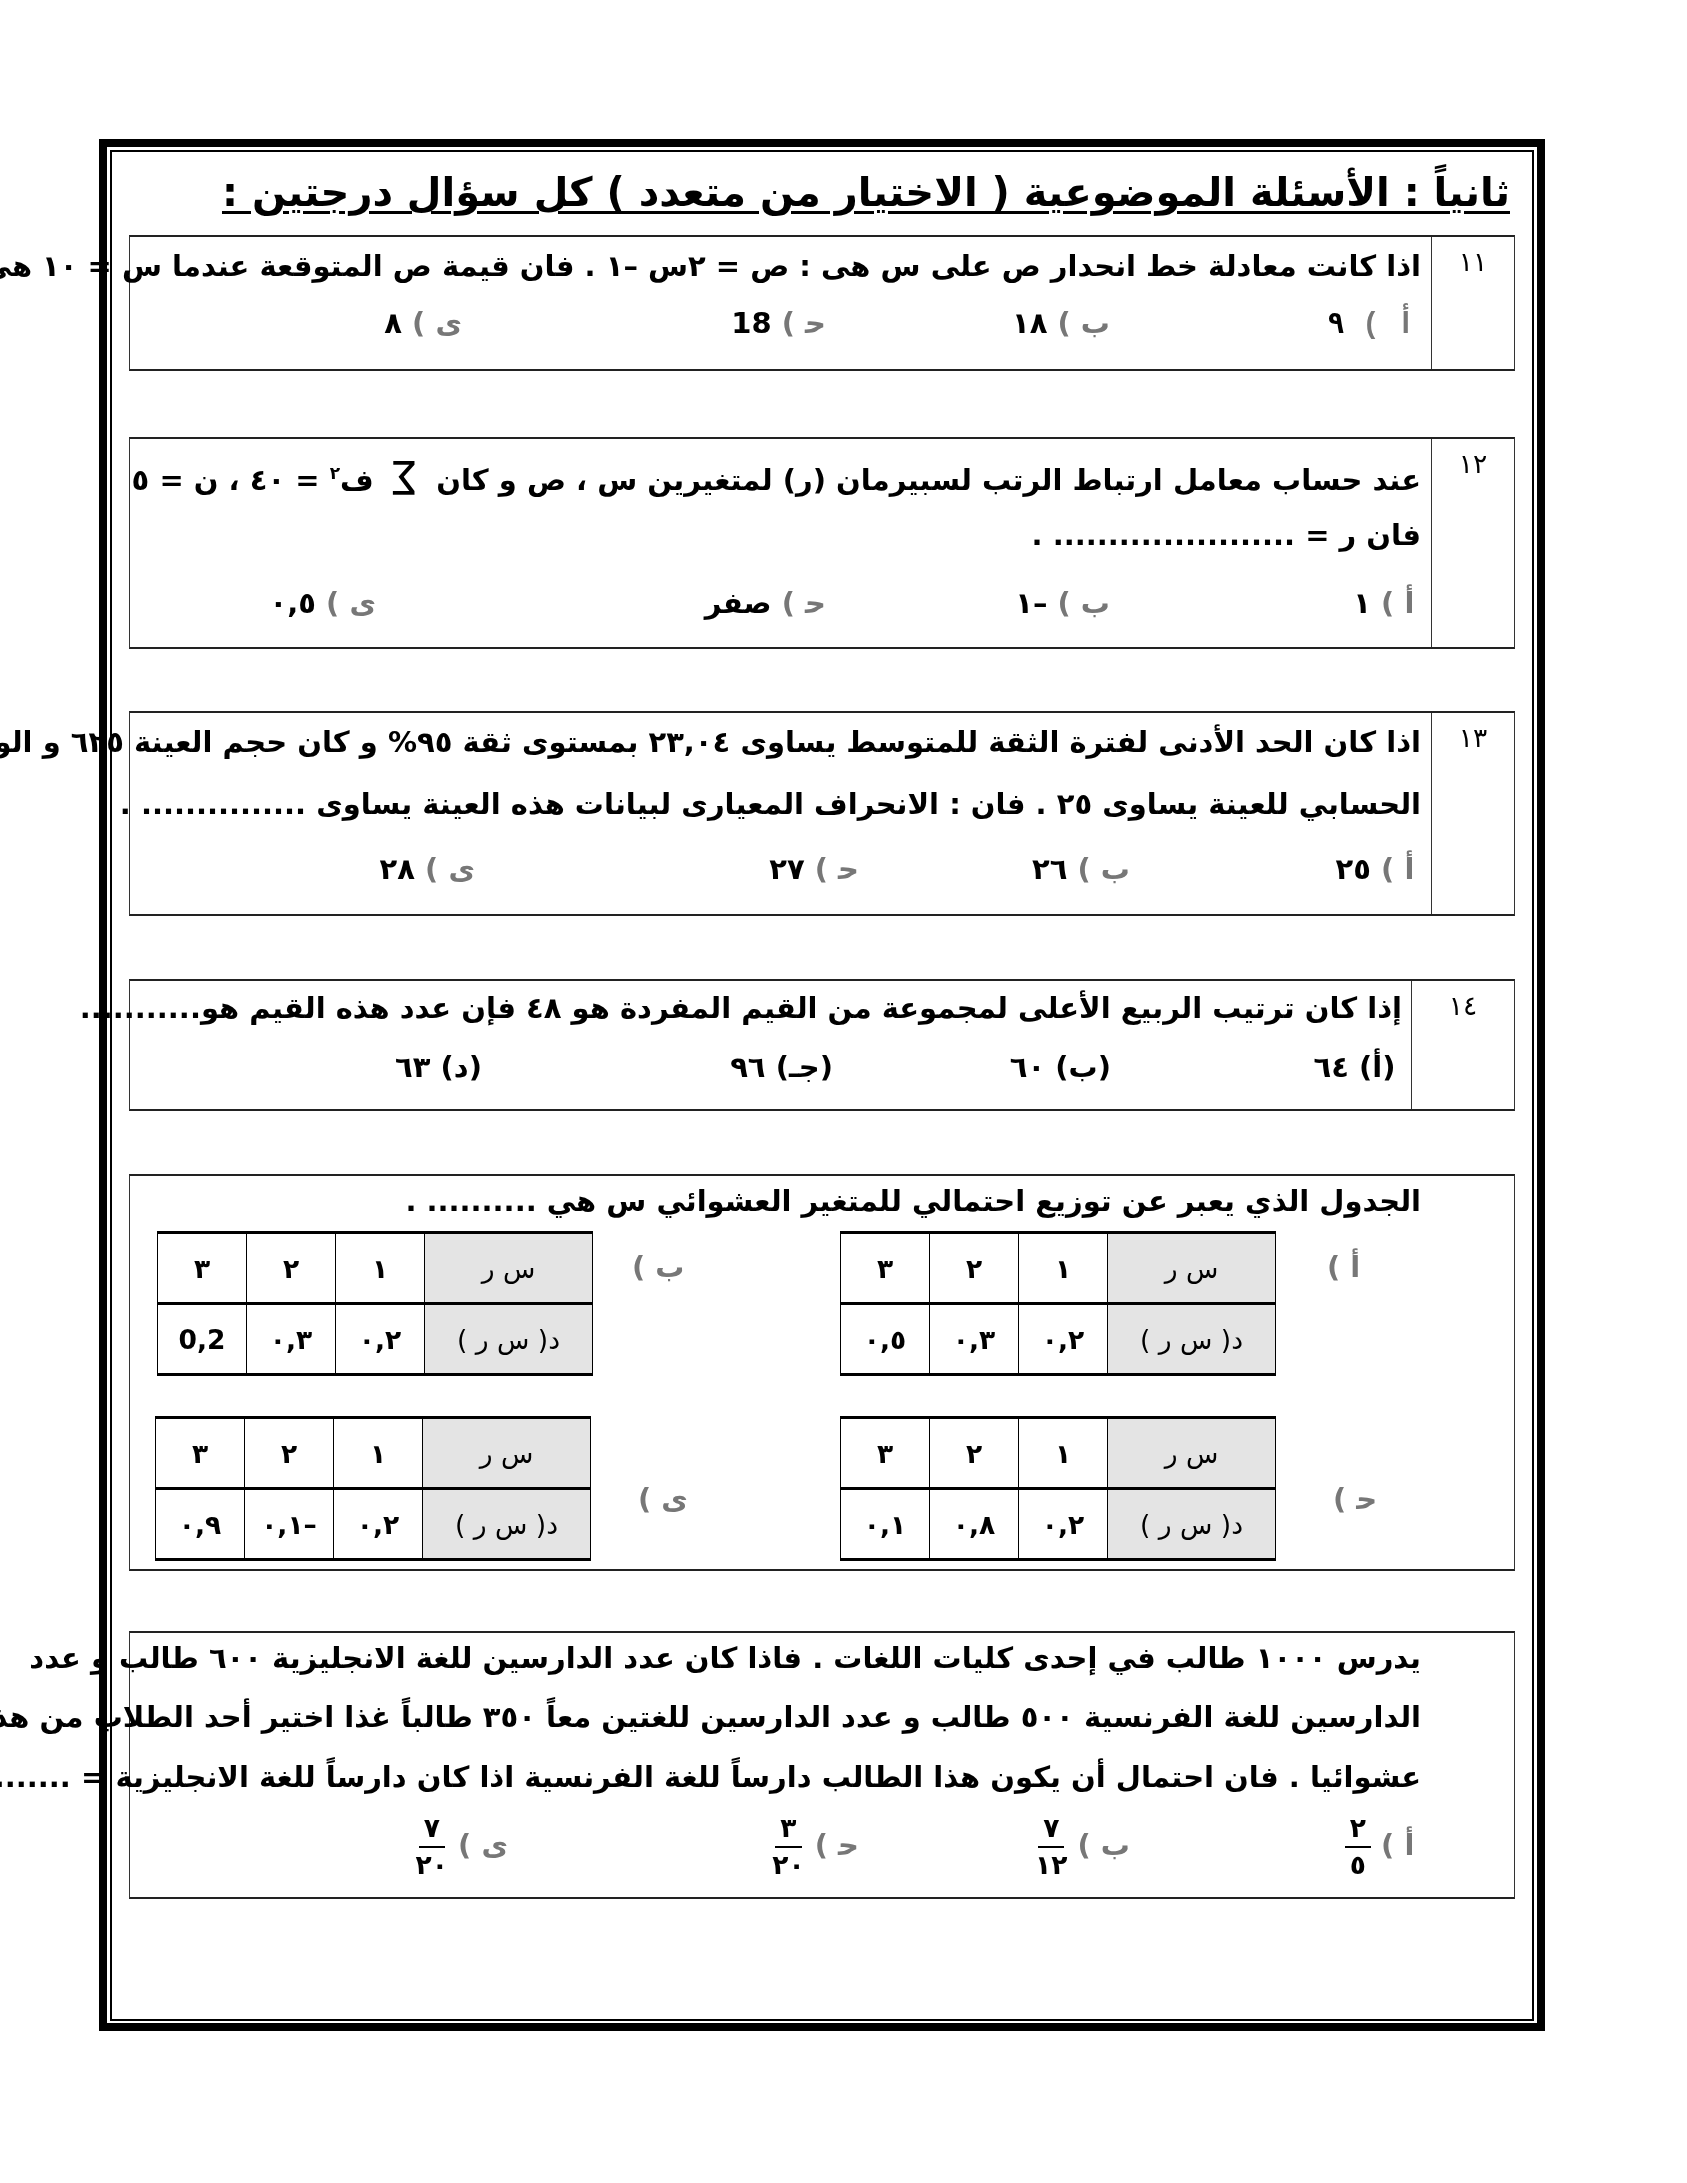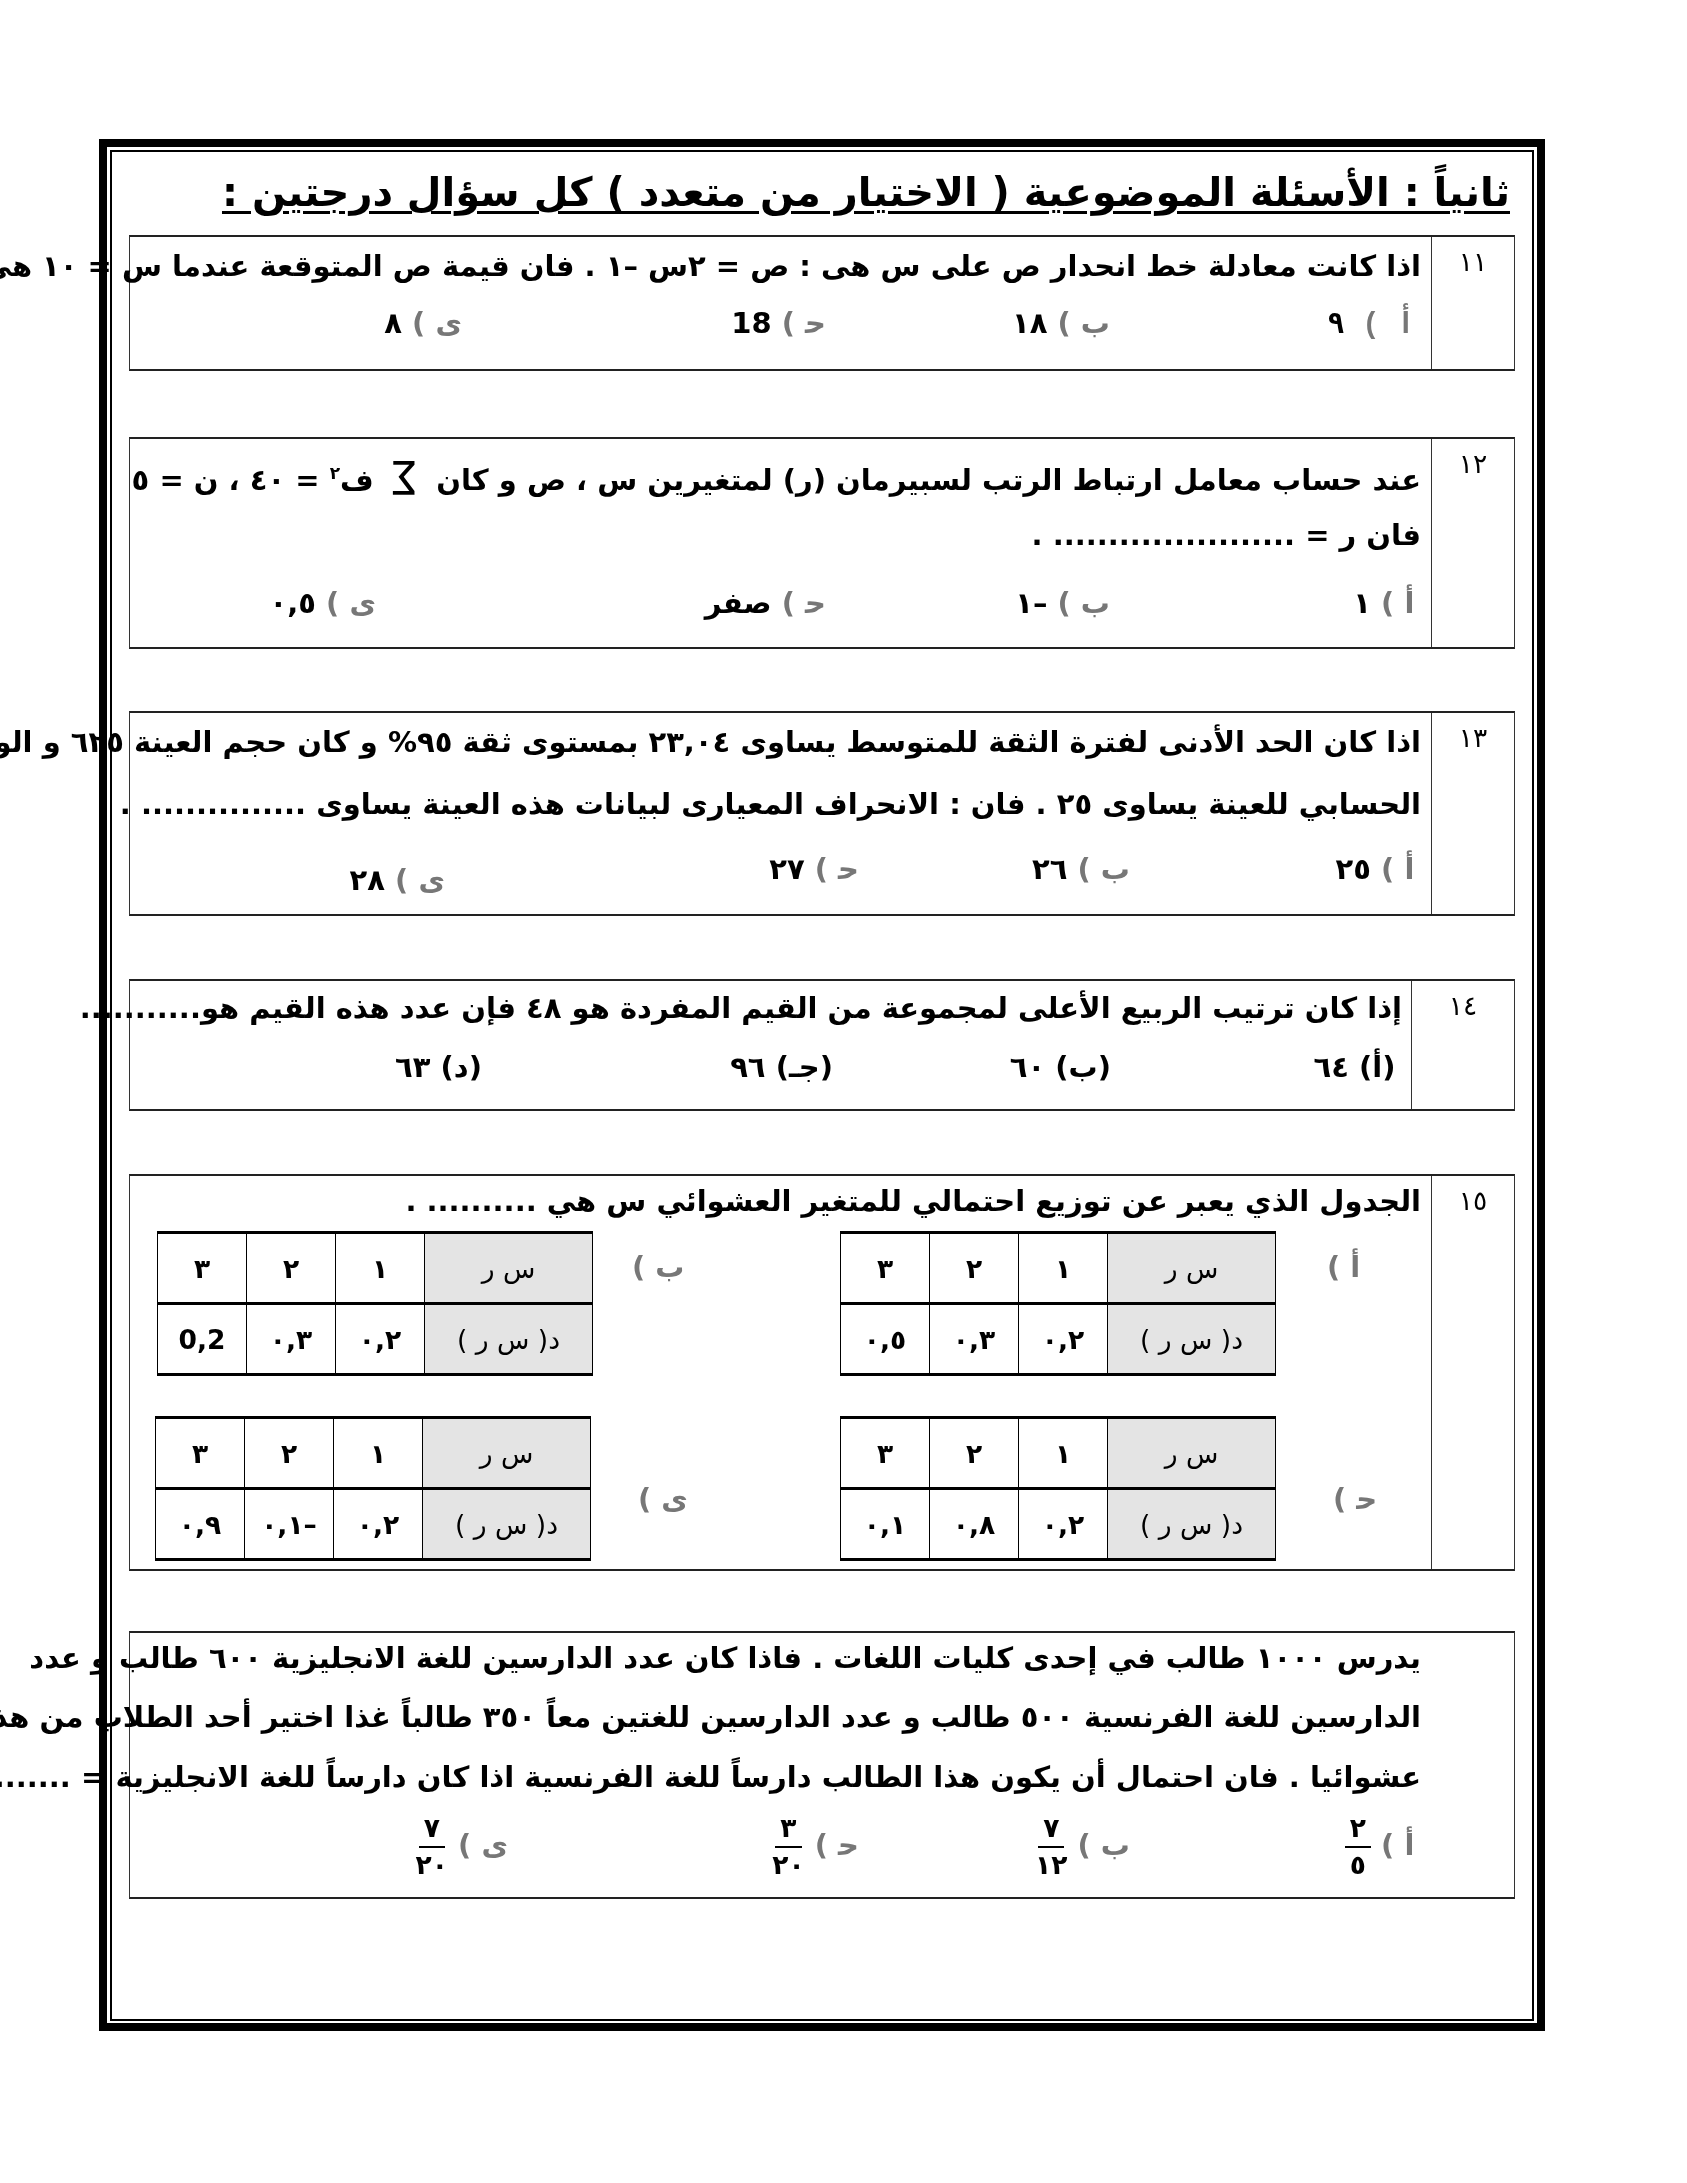--- a/index.html
+++ b/index.html
@@ -74,40 +74,39 @@
 
 <div class="q" style="top:711px;height:205px;">
   <div class="qnum">١٣</div>
   <div class="qbody">
     <div class="line" style="top:12px;">اذا كان الحد الأدنى لفترة الثقة للمتوسط يساوى ٢٣,٠٤ بمستوى ثقة ٩٥% و كان حجم العينة ٦٢٥ و الوسط</div>
     <div class="line" style="top:74px;">الحسابي للعينة يساوى ٢٥ .   فان : الانحراف المعيارى لبيانات هذه العينة يساوى ............... .</div>
     <div class="opts" style="top:139px;">
       <div class="opt" style="right:6.6px;"><span class="lbl">أ )</span> <span>٢٥</span></div>
       <div class="opt" style="right:291px;"><span class="lbl">ب )</span> <span>٢٦</span></div>
       <div class="opt" style="right:562px;"><span class="lbl">ﺣ )</span> <span>٢٧</span></div>
-      <div class="opt" style="right:976px;margin-top:11px;"><span class="lbl">ى )</span> <span>٢٨</span></div>
+      <div class="opt" style="right:946px;"><span class="lbl">ى )</span> <span>٢٨</span></div>
     </div>
   </div>
 </div>
 
 <div class="q" style="top:979px;height:132px;">
   <div class="qnum" style="width:103px;">١٤</div>
   <div class="qbody" style="right:112px;">
     <div class="line" style="top:10px;">إذا كان ترتيب الربيع الأعلى لمجموعة من القيم المفردة هو ٤٨ فإن عدد هذه القيم هو...........</div>
     <div class="opts" style="top:69px;">
       <div class="opt" style="right:6.6px;"><span class="lbl" style="color:#000">(أ)</span> <span>٦٤</span></div>
       <div class="opt" style="right:291px;"><span class="lbl" style="color:#000">(ب)</span> <span>٦٠</span></div>
       <div class="opt" style="right:569px;"><span class="lbl" style="color:#000">(جـ)</span> <span>٩٦</span></div>
       <div class="opt" style="right:920px;"><span class="lbl" style="color:#000">(د)</span> <span>٦٣</span></div>
     </div>
   </div>
 </div>
 
 <div class="q" style="top:1174px;height:397px;">
-  <div class="qnum">١٥</div>
   <div class="qbody">
     <div class="line" style="top:8px;">الجدول الذي يعبر عن توزيع احتمالي للمتغير العشوائي س هي .......... .</div>
   </div>
 </div>
 
 <div class="tlabel" style="left:1327px;top:1250px;">أ )</div>
 <table class="dist" style="left:840px;top:1231px;">
   <tbody>
       <tr>
     <td class="hd">س ر</td>

